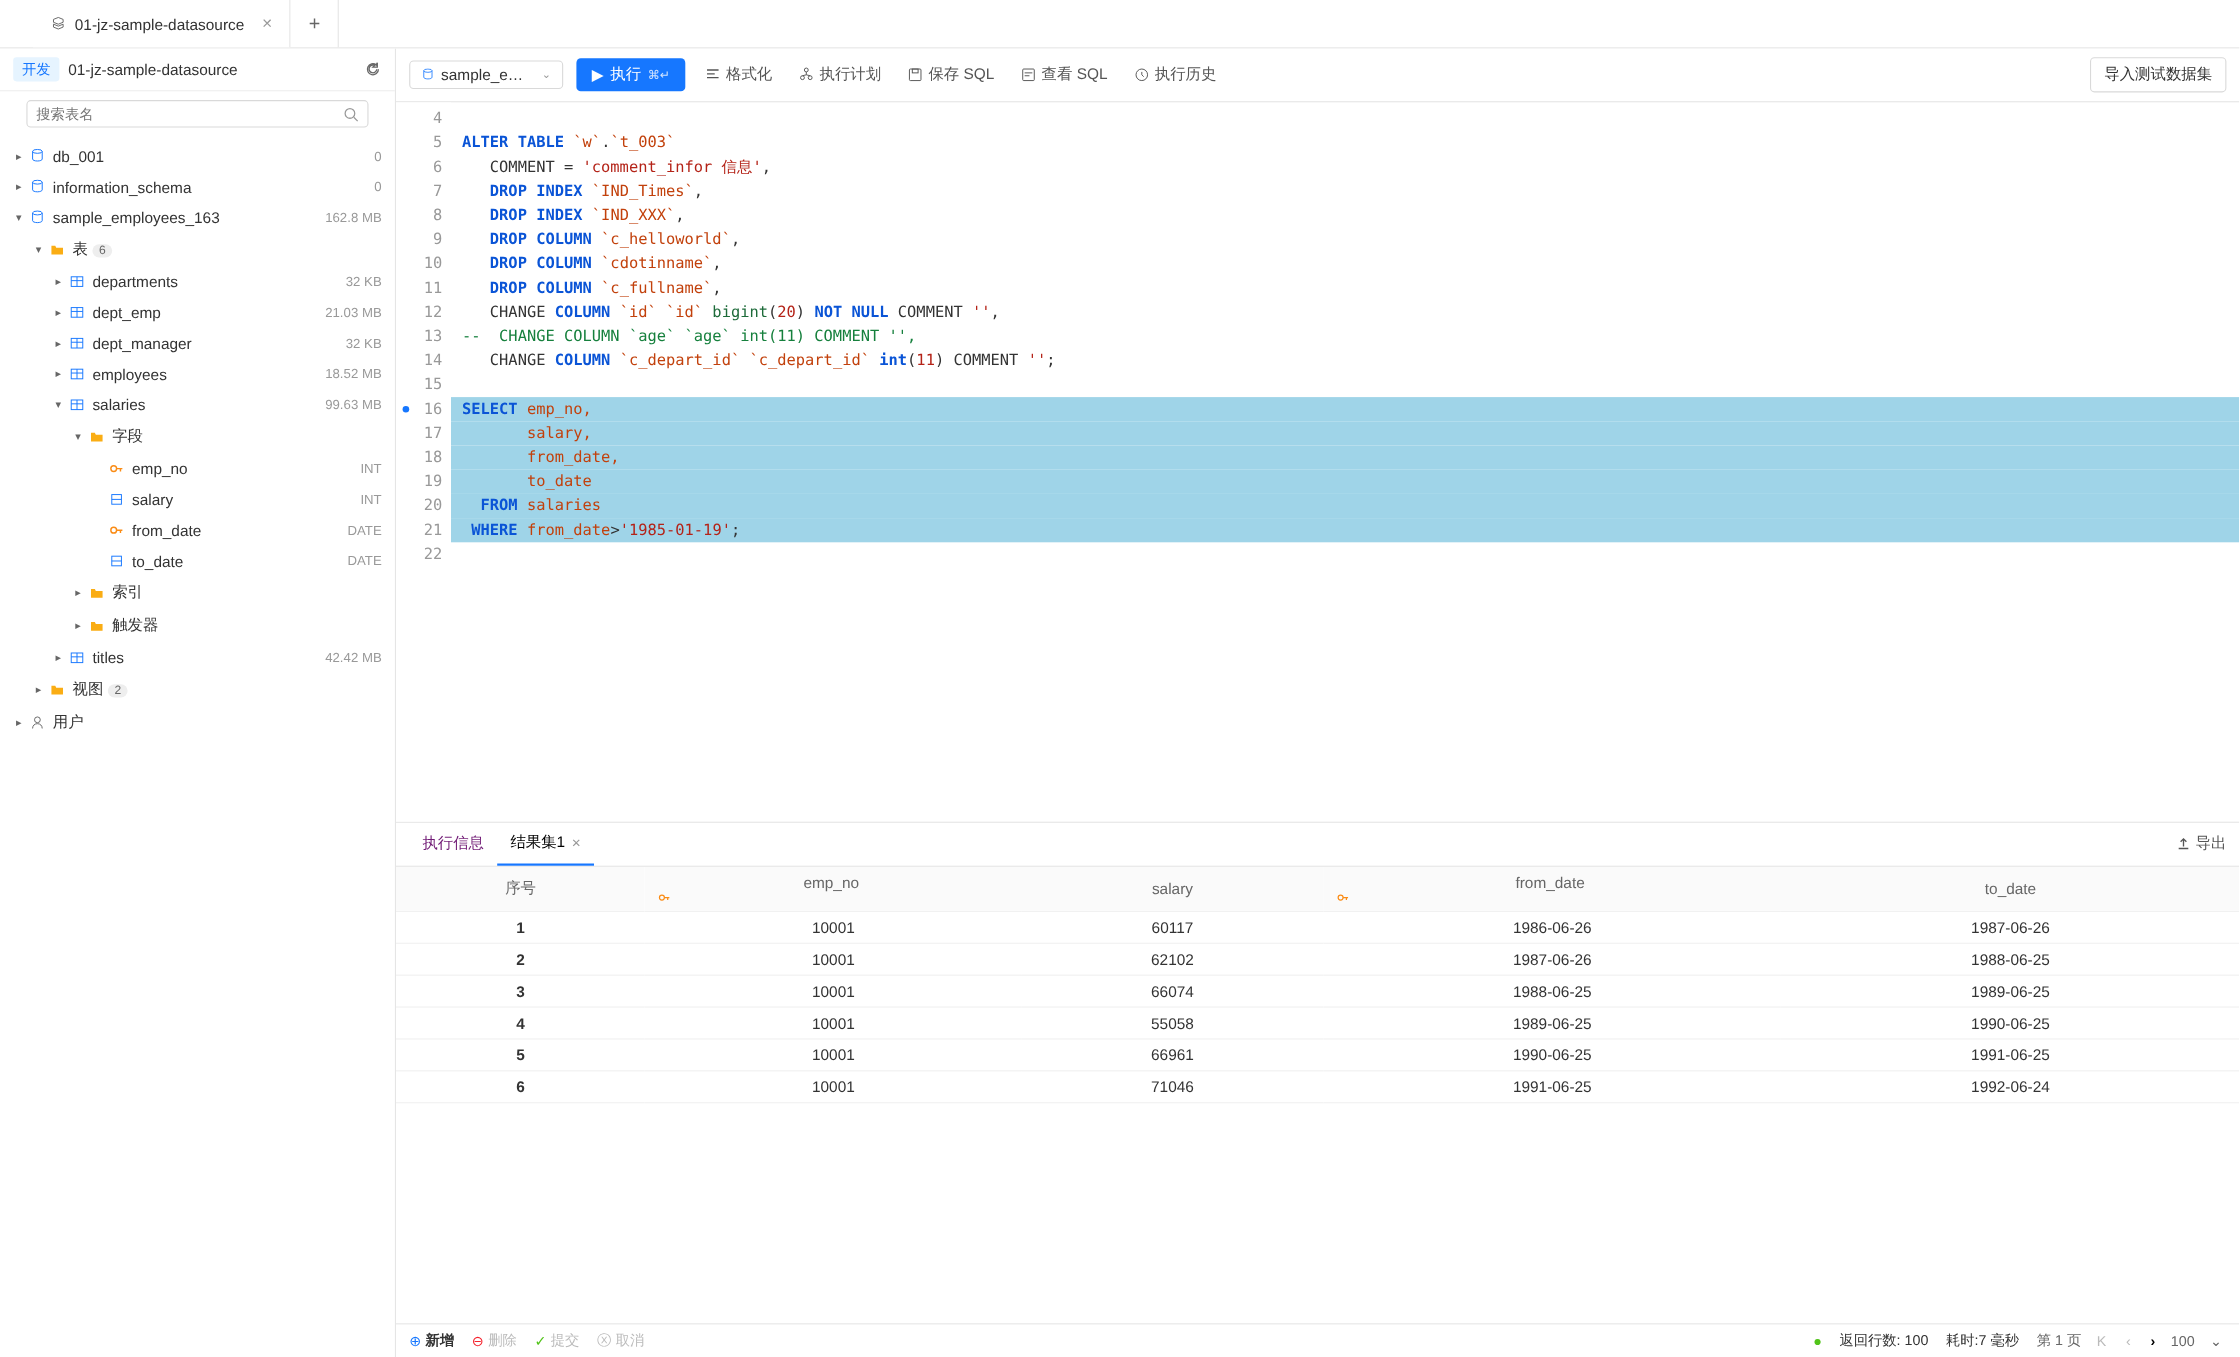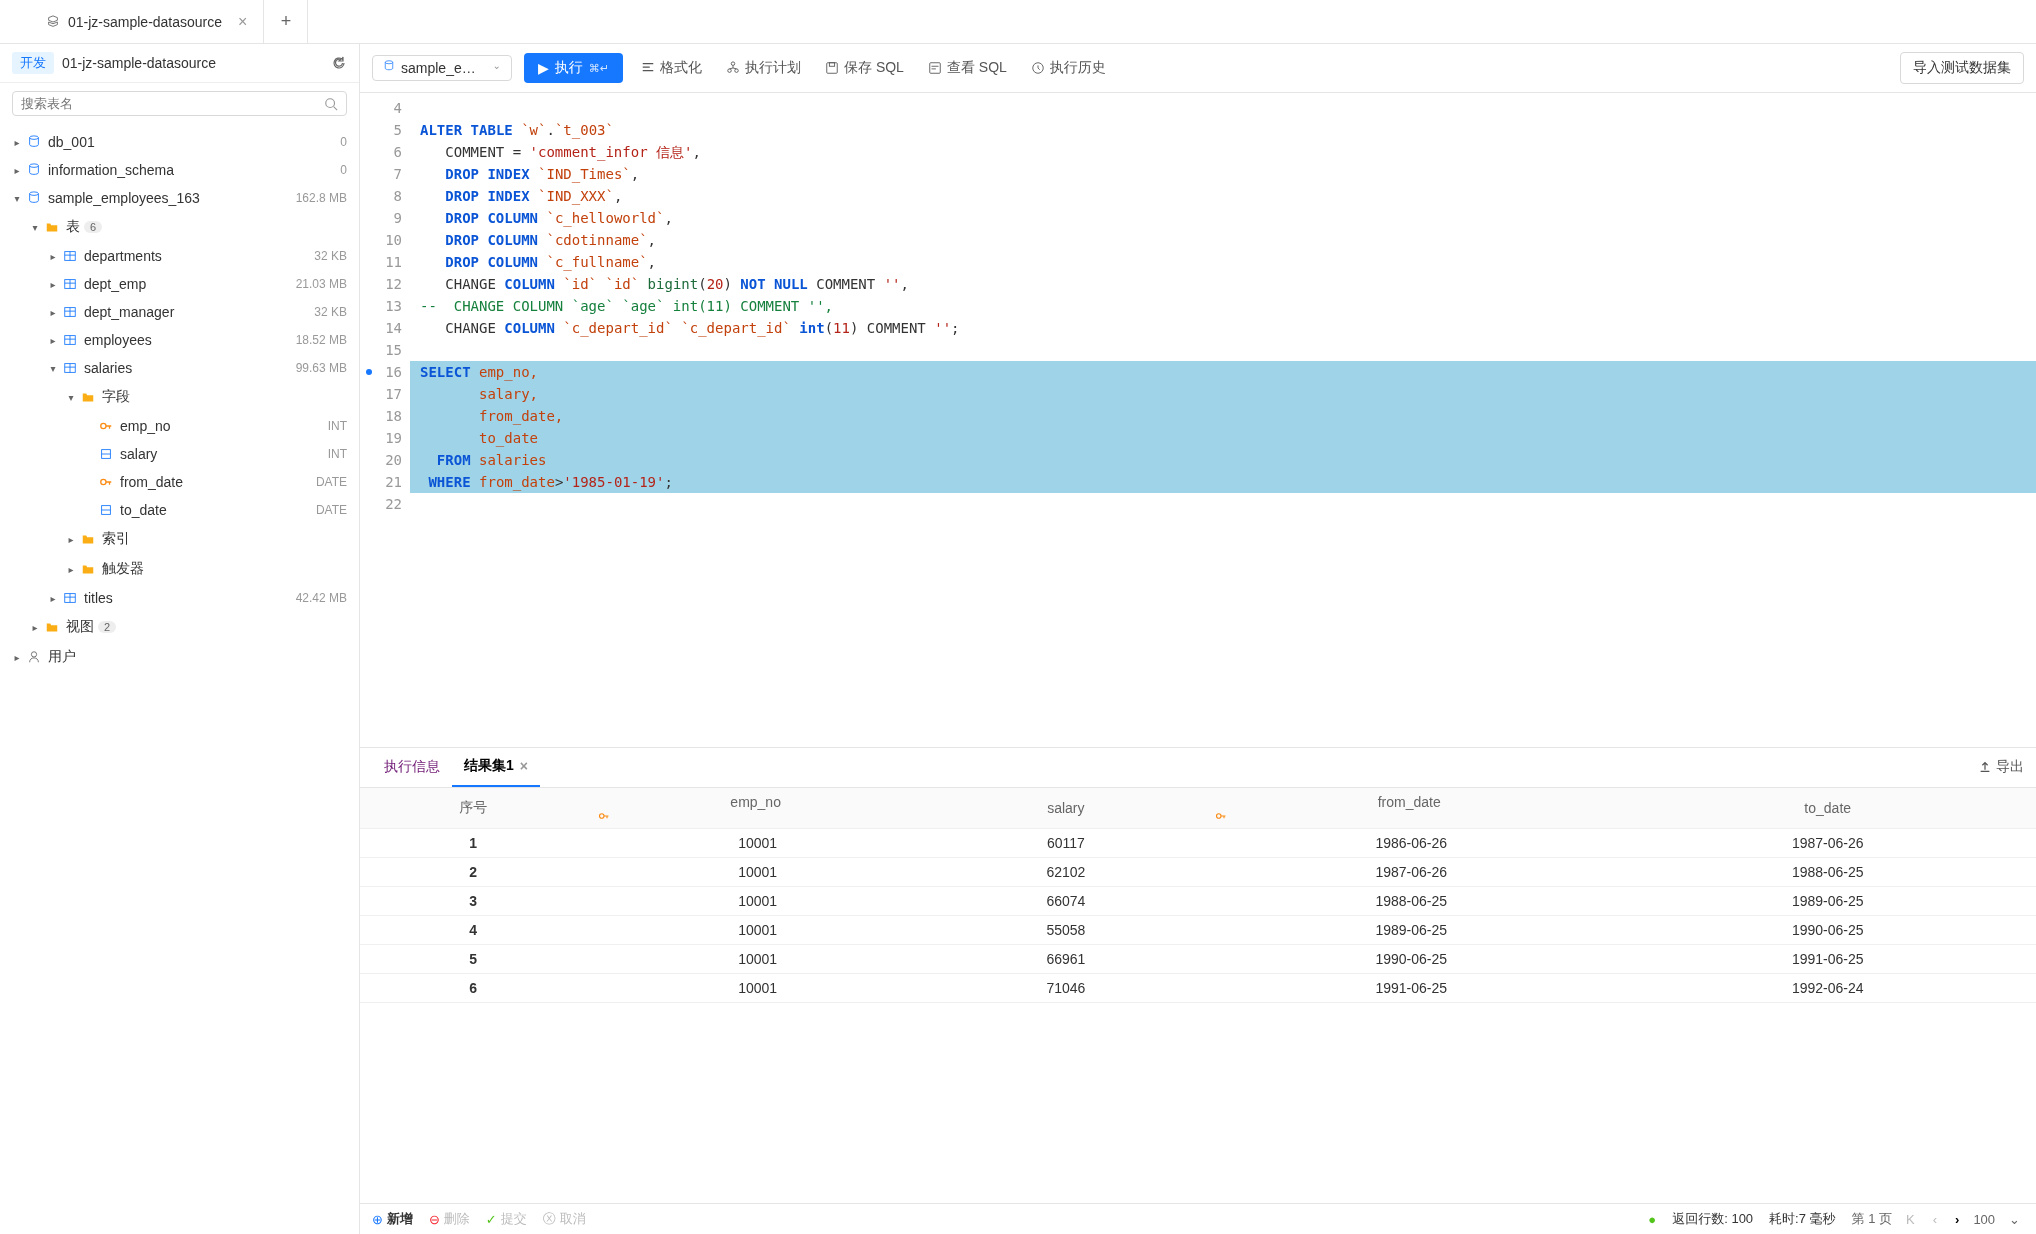--- a/index.html
+++ b/index.html
@@ -13,39 +13,39 @@
 .tab-close { color: #999; font-size: 16px; cursor: pointer; margin-left: 8px; }
 .tab-new { width: 44px; display:flex; align-items:center; justify-content:center; height:100%; border-right: 1px solid #e5e5e5; color:#666; font-size:18px; }
 
 
 .main-area { display: flex; flex: 1; overflow: hidden; }
 .sidebar { width: 360px; border-right: 1px solid #e5e5e5; display: flex; flex-direction: column; overflow: hidden; }
 .sidebar-header { display: flex; align-items: center; padding: 8px 12px; gap: 8px; border-bottom: 1px solid #eee; }
 .dev-tag { background: #e6f4ff; color: #1677ff; padding: 2px 8px; border-radius: 3px; font-size: 13px; }
 .ds-name { flex: 1; color: #333; }
 .refresh-icon { width: 16px; height: 16px; cursor: pointer; color: #666; }
-.search-wrap { padding: 8px 12px; }
+.search-wrap { padding: 8px 24px; }
 .search-box { display: flex; align-items: center; border: 1px solid #d9d9d9; border-radius: 4px; padding: 4px 8px; }
 .search-box input { flex:1; border:none; outline:none; font-size: 13px; }
 .search-icon { width: 14px; height: 14px; color: #999; }
 
 
 .tree { flex:1; overflow-y: auto; padding: 4px 0; }
 .tree-row { display: flex; align-items: center; padding: 6px 12px; cursor: pointer; }
 .tree-caret { width: 10px; height: 10px; margin-right: 4px; display:inline-flex; align-items:center; justify-content:center; color:#666; font-size:10px; }
 .tree-icon { width: 16px; height: 16px; margin-right: 6px; display:inline-flex; align-items:center; justify-content:center; }
 .tree-label { flex: 1; }
 .tree-meta { color: #999; font-size: 12px; }
 .tree-badge { background: #eee; border-radius: 8px; padding: 0 6px; font-size: 11px; color: #666; margin-left: 4px; }
 .col-type { color:#999; font-size:12px; margin-left: 6px; }
 
 
 .right-panel { flex: 1; display: flex; flex-direction: column; overflow: hidden; }
 .toolbar { display: flex; align-items: center; padding: 8px 12px; gap: 12px; border-bottom: 1px solid #e5e5e5; }
-.db-select { display: flex; gap:6px; border: 1px solid #d9d9d9; border-radius: 4px; padding: 4px 10px; min-width: 140px; }
+.db-select { display: flex; align-items:center; gap:6px; border: 1px solid #d9d9d9; border-radius: 4px; padding: 4px 10px; min-width: 140px; }
 .db-select .chev { margin-left: auto; color:#999; font-size:10px; }
 .btn-run { background: #1677ff; color: #fff; border-radius: 4px; padding: 6px 14px; display:flex; align-items:center; gap:6px; cursor:pointer; }
 .tool-item { display: flex; align-items: center; gap: 5px; color: #555; cursor: pointer; padding: 4px 6px; }
 .tool-icon { width: 14px; height: 14px; color:#555; }
 .btn-import { margin-left: auto; border: 1px solid #d9d9d9; border-radius: 4px; padding: 6px 12px; cursor:pointer; }
 
 
 .editor-wrap { display: flex; overflow-y: auto; flex: 0 0 55%; border-bottom: 1px solid #e5e5e5; font-family: "Menlo","Monaco","Consolas",monospace; font-size: 14px; position: relative; }
 .gutter { width: 50px; text-align: right; color: #999; user-select:none; padding-top: 4px; background:#fff; }
 .gutter .ln { height: 22px; line-height: 22px; padding-right: 8px; position:relative; }
@@ -57,21 +57,21 @@
 .ident { color: #c2410c; }
 .str { color: #b42318; }
 .num { color: #b42318; }
 .cmt { color: #16803d; }
 .ty { color:#1e6b3a; }
 
 
 .result-area { flex: 1; display:flex; flex-direction: column; overflow:hidden; }
 .result-tabs { display:flex; align-items:center; border-bottom: 1px solid #e5e5e5; padding: 0 12px; height: 40px; }
 .rtab { padding: 0 12px; height:100%; display:flex; align-items:center; gap:6px; color:#701a75; cursor:pointer; }
-.rtab.active { color:#000; font-weight:700; border-bottom: 2px solid #1677ff; }
+.rtab.active { color:#000; font-weight:400; border-bottom: 2px solid #1677ff; }
 .rtab-close { color:#999; font-size:14px; }
 .export-btn { margin-left:auto; display:flex; align-items:center; gap:4px; color:#555; cursor:pointer; }
 
 .data-table { flex:1; overflow:auto; }
 table { width: 100%; border-collapse: collapse; }
 th, td { text-align:center; padding: 6px 12px; border-bottom: 1px solid #f0f0f0; font-size: 14px; }
 th { background:#fafafa; font-weight:500; color:#666; position: sticky; top:0; }
 th .key-icon { color:#fa8c16; margin-left:4px; }
 tbody td:first-child { font-weight:600; }
 

